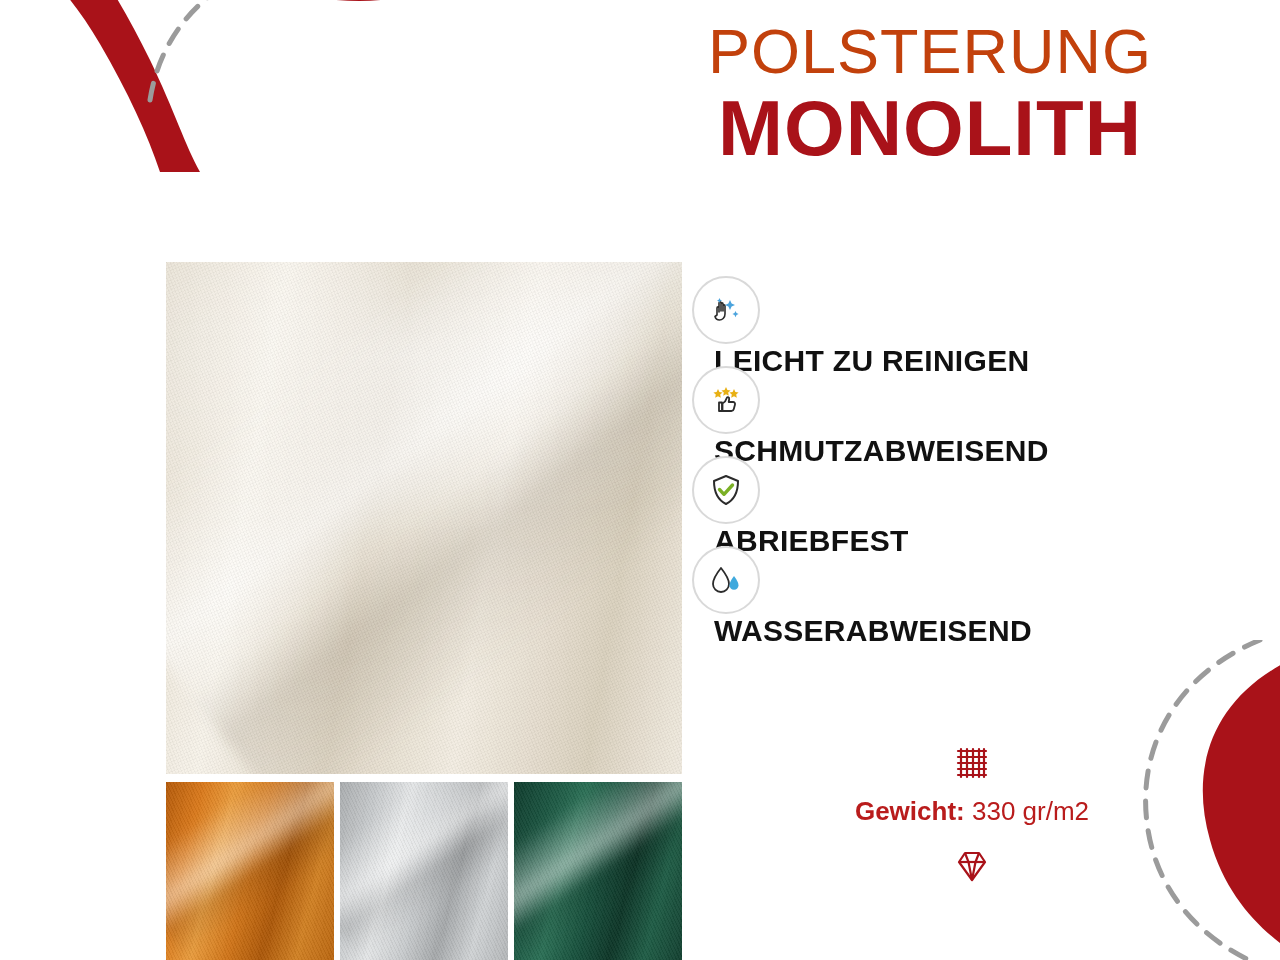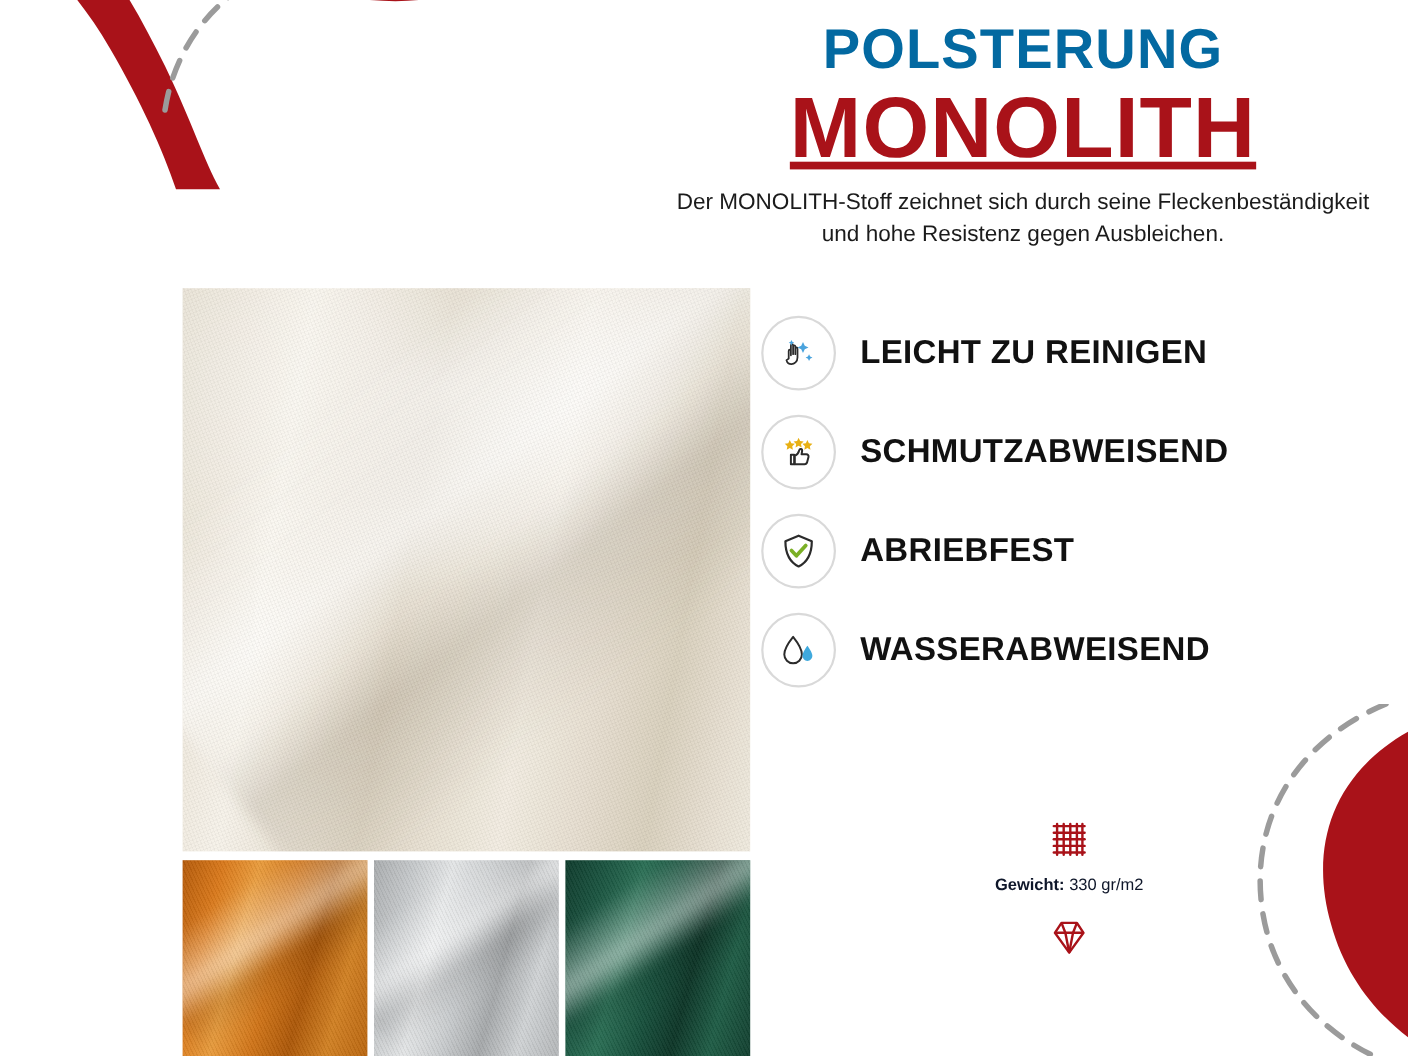--- a/index.html
+++ b/index.html
@@ -29,34 +29,33 @@
   }
 
   
   .header {
     position: absolute;
     left: 600px; top: 18px;
     width: 660px;
     text-align: center;
   }
   .header-eyebrow {
-    font-size: 51px;
-    font-weight: bold;
+    font-size: 63px;
+    font-weight: normal;
     letter-spacing: 1px;
-    color: #0369a1;
+    color: #c2410c;
     line-height: 1.05;
   }
   .header-title {
     font-size: 78px;
     font-weight: bold;
     letter-spacing: 1px;
     color: #a91219;
     line-height: 1.1;
     margin-top: 2px;
-    text-decoration: underline;
   }
   .header-desc {
     margin-top: 10px;
     font-size: 20.5px;
     color: #1b1b1b;
     line-height: 1.42;
     font-weight: 400;
   }
 
   
@@ -145,22 +144,23 @@
   }
 
   
   .features {
     position: absolute;
     left: 692px; top: 276px;
     width: 560px;
   }
   .feature {
     display: flex;
-    align-items: center;
+    align-items: flex-start;
     height: 90px;
+    flex-direction: column;
   }
   .feature-icon {
     width: 68px; height: 68px;
     border-radius: 50%;
     border: 2px solid #d9d9d9;
     display: flex;
     align-items: center;
     justify-content: center;
     flex: 0 0 auto;
     background: #ffffff;
@@ -183,22 +183,22 @@
   }
   .spec {
     margin-bottom: 16px;
   }
   .spec-icon {
     display: block;
     margin: 0 auto 8px auto;
     height: 48px;
   }
   .spec-text {
-    font-size: 15px;
-    color: #0f172a;
+    font-size: 26px;
+    color: #b91c1c;
     font-weight: 400;
   }
   .spec-text b { font-weight: 700; }
 </style>
 </head>
 <body>
 
 <div class="page">
 
   <svg class="corner-tl" viewBox="0 0 440 290">
@@ -208,21 +208,20 @@
   </svg>
 
   <svg class="corner-br" viewBox="0 0 320 320">
     <path d="M330,20 C250,60 230,130 250,200 C265,255 300,290 330,310 L330,20 Z" fill="#a91219"></path>
     <path d="M300,0 C215,35 175,110 188,190 C198,252 240,300 300,325" fill="none" stroke="#9b9b9b" stroke-width="5" stroke-dasharray="17 13" stroke-linecap="round"></path>
   </svg>
 
   <div class="header">
     <div class="header-eyebrow">POLSTERUNG</div>
     <div class="header-title">MONOLITH</div>
-    <div class="header-desc">Der MONOLITH-Stoff zeichnet sich durch seine Fleckenbeständigkeit und hohe Resistenz gegen Ausbleichen.</div>
   </div>
 
   <div class="fabric-main">
     <div class="fabric-fold"></div>
   </div>
 
   <div class="swatches">
     <div class="swatch swatch-orange">
       <div class="swatch-fold"></div>
     </div>

